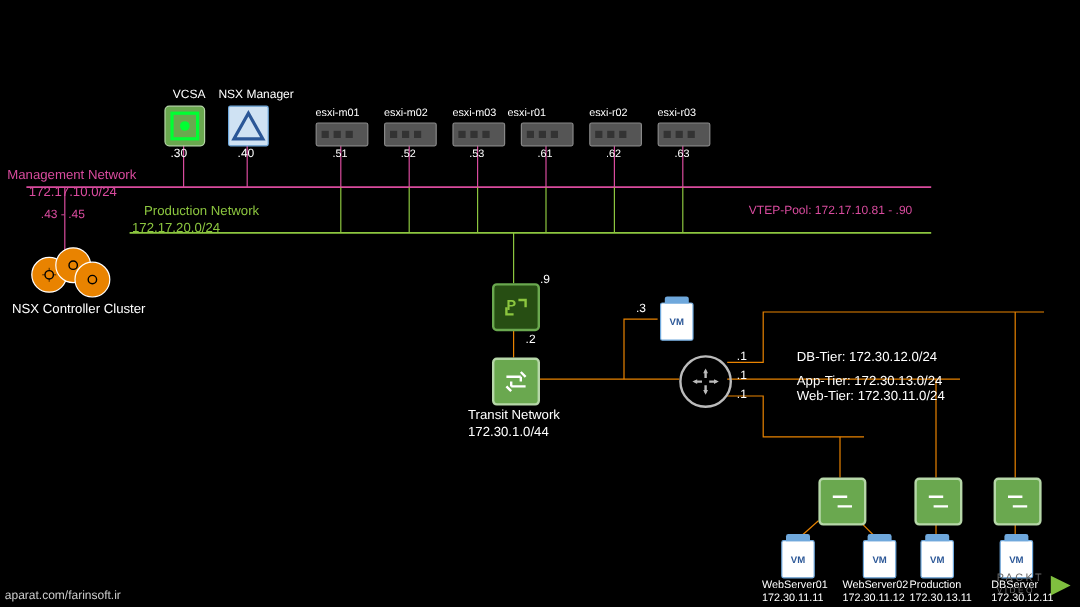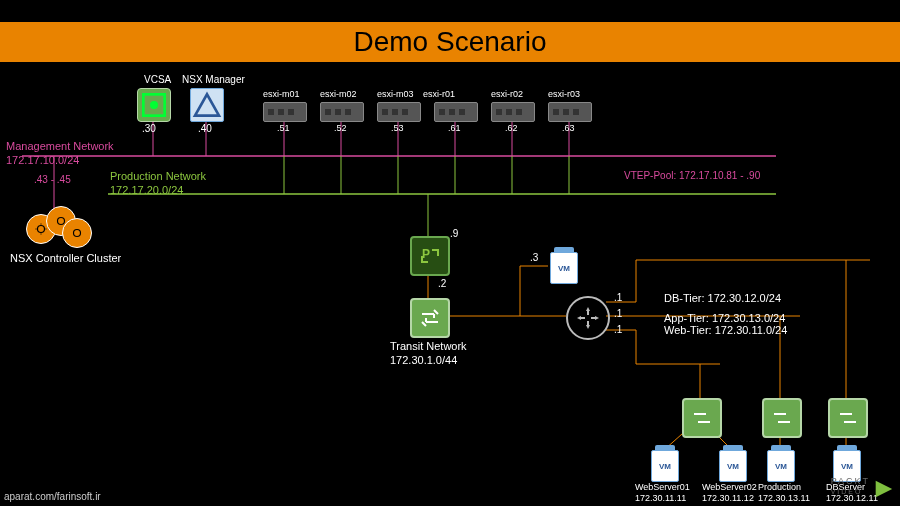--- a/index.html
+++ b/index.html
@@ -80,21 +80,20 @@
     <line x1="700" y1="364" x2="700" y2="398" stroke="#e98300"></line>
     <line x1="780" y1="316" x2="780" y2="398" stroke="#e98300"></line>
     <line x1="846" y1="260" x2="846" y2="398" stroke="#e98300"></line>
 
     <line x1="682" y1="434" x2="664" y2="450" stroke="#e98300"></line>
     <line x1="716" y1="434" x2="732" y2="450" stroke="#e98300"></line>
     <line x1="780" y1="434" x2="780" y2="450" stroke="#e98300"></line>
     <line x1="846" y1="434" x2="846" y2="450" stroke="#e98300"></line>
   </svg>
 
-  <div id="title-bar"><span>Demo Scenario</span></div>
 
   <div class="lbl lbl-small" style="left:144px;top:74px">VCSA</div>
   <div class="icon-box vcsa" style="left:137px;top:88px">
     <svg viewBox="0 0 24 24">
         <rect x="4" y="4" width="16" height="16" fill="none" stroke="#0f3" stroke-width="2"></rect>
         <circle cx="12" cy="12" r="3" fill="#0f3"></circle>
       </svg>
   </div>
   <div class="lbl lbl-small" style="left:182px;top:74px">NSX Manager</div>
   <div class="icon-box nsx-mgr" style="left:190px;top:88px">
@@ -123,27 +122,27 @@
     <div class="lbl lbl-xsmall" style="left:491px;top:89px">esxi-r02</div>
     <div class="host-box" style="left:491px;top:102px"></div>
     <div class="lbl lbl-xsmall" style="left:505px;top:123px">.62</div>
 
     <div class="lbl lbl-xsmall" style="left:548px;top:89px">esxi-r03</div>
     <div class="host-box" style="left:548px;top:102px"></div>
     <div class="lbl lbl-xsmall" style="left:562px;top:123px">.63</div>
   </div>
 
   <div class="lbl magenta" style="left:6px;top:140px">Management Network</div>
-  <div class="lbl magenta" style="left:6px;top:154px">172.17.10.0/24</div>
+  <div class="lbl magenta" style="left:24px;top:154px">172.17.10.0/24</div>
   <div class="lbl lbl-small" style="left:142px;top:123px">.30</div>
   <div class="lbl lbl-small" style="left:198px;top:123px">.40</div>
   <div class="lbl lbl-small magenta" style="left:34px;top:174px">.43 - .45</div>
   <div class="lbl magenta lbl-small" style="left:624px;top:170px">VTEP-Pool: 172.17.10.81 - .90</div>
 
-  <div class="lbl green" style="left:110px;top:170px">Production Network</div>
+  <div class="lbl green" style="left:120px;top:170px">Production Network</div>
   <div class="lbl green" style="left:110px;top:184px">172.17.20.0/24</div>
 
   <div class="blob-cluster" style="left:26px;top:206px">
     <div class="blob" style="left:0;top:8px">
         <svg viewBox="0 0 24 24">
           <circle cx="12" cy="12" r="6" fill="none" stroke="#000" stroke-width="2"></circle>
           <line x1="12" y1="2" x2="12" y2="6" stroke="#000"></line>
           <line x1="12" y1="18" x2="12" y2="22" stroke="#000"></line>
           <line x1="2" y1="12" x2="6" y2="12" stroke="#000"></line>
           <line x1="18" y1="12" x2="22" y2="12" stroke="#000"></line>

